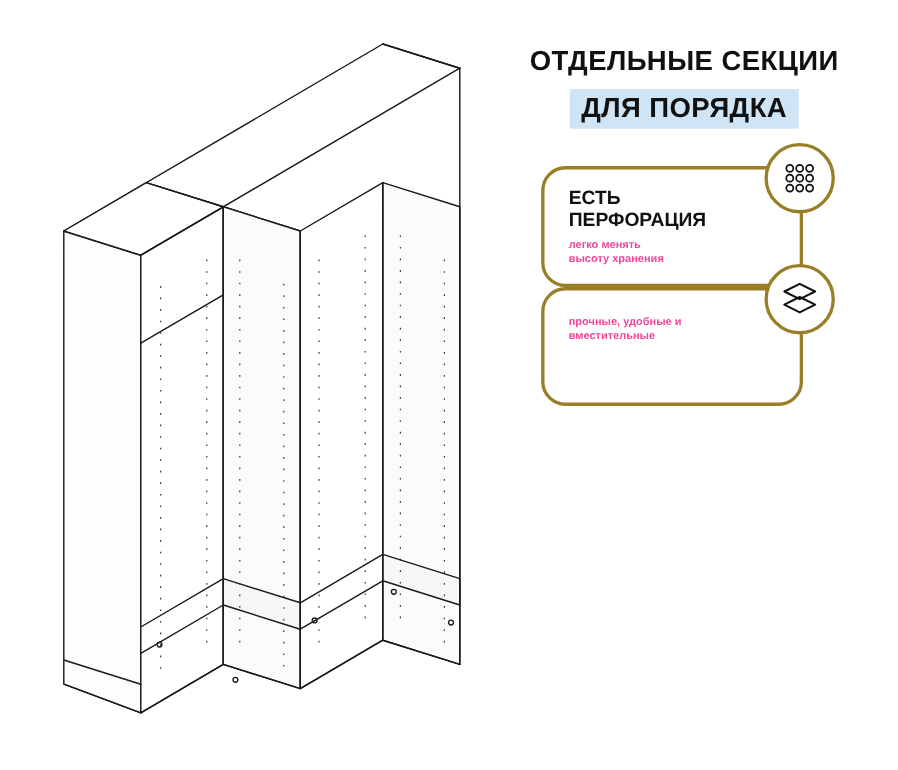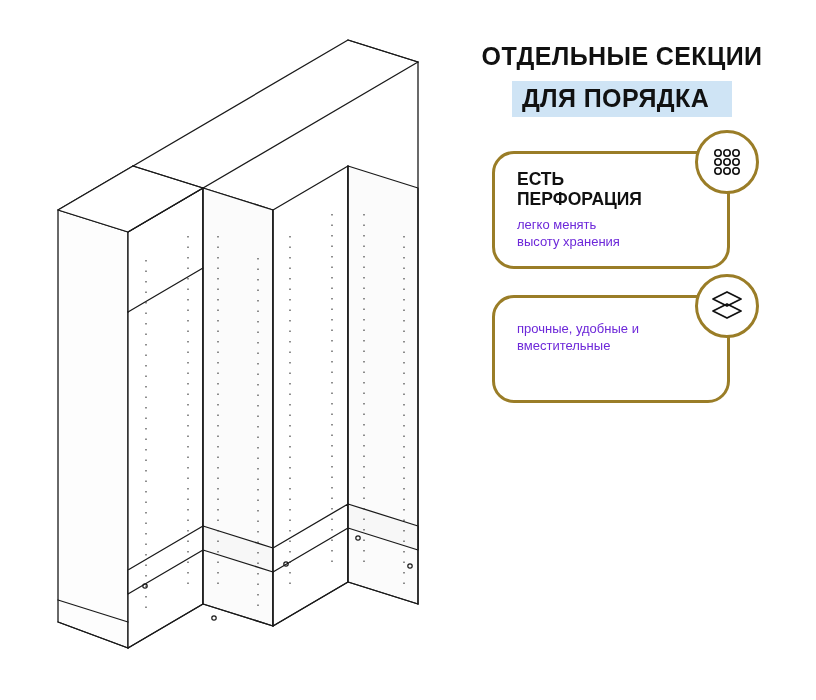--- a/index.html
+++ b/index.html
@@ -58,28 +58,27 @@
     display: block;
     margin-top: 10px;
   }
   .headline-line2 {
     display: inline-block;
     font-size: 25px;
     font-weight: bold;
     letter-spacing: 0.4px;
     color: #111111;
     background: #cfe4f5;
-    padding: 3px 23px 4px 10px;
+    padding: 3px 10px 4px 10px;
   }
 
   .cards {
     margin-top: 34px;
     display: flex;
     flex-direction: column;
-    gap: 26px;
     align-items: flex-start;
     padding-left: 54px;
   }
 
   .card {
     position: relative;
     width: 238px;
     min-height: 108px;
     border: 3px solid #9a7d27;
     border-radius: 22px;
@@ -89,23 +88,23 @@
   }
   .card-title {
     font-size: 17.5px;
     font-weight: bold;
     color: #111111;
     line-height: 1.14;
     white-space: pre-line;
   }
   .card-sub {
     margin-top: 7px;
-    font-size: 13px;
-    font-weight: normal;
-    color: #6d28d9;
+    font-size: 10px;
+    font-weight: bold;
+    color: #ec4899;
     line-height: 1.28;
     white-space: pre-line;
   }
   .card-icon {
     position: absolute;
     right: -32px;
     top: -24px;
     width: 64px;
     height: 64px;
     border-radius: 50%;

